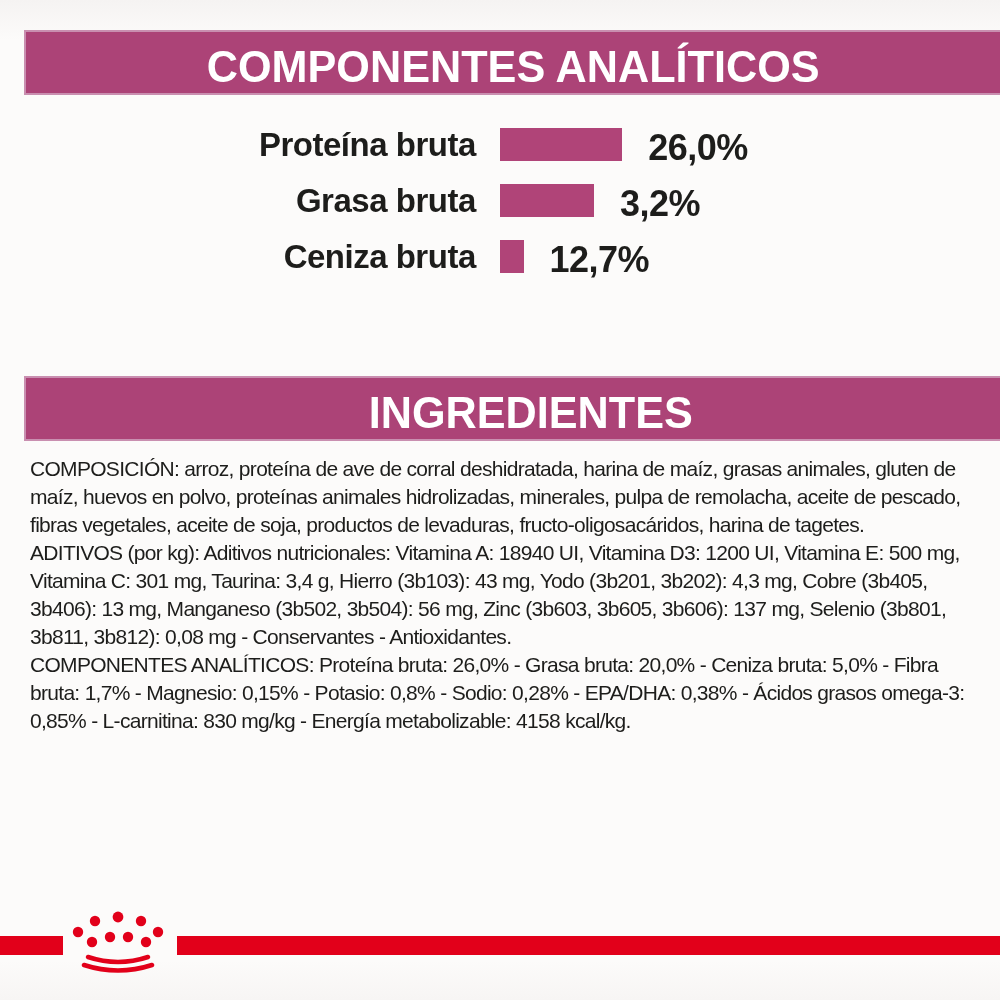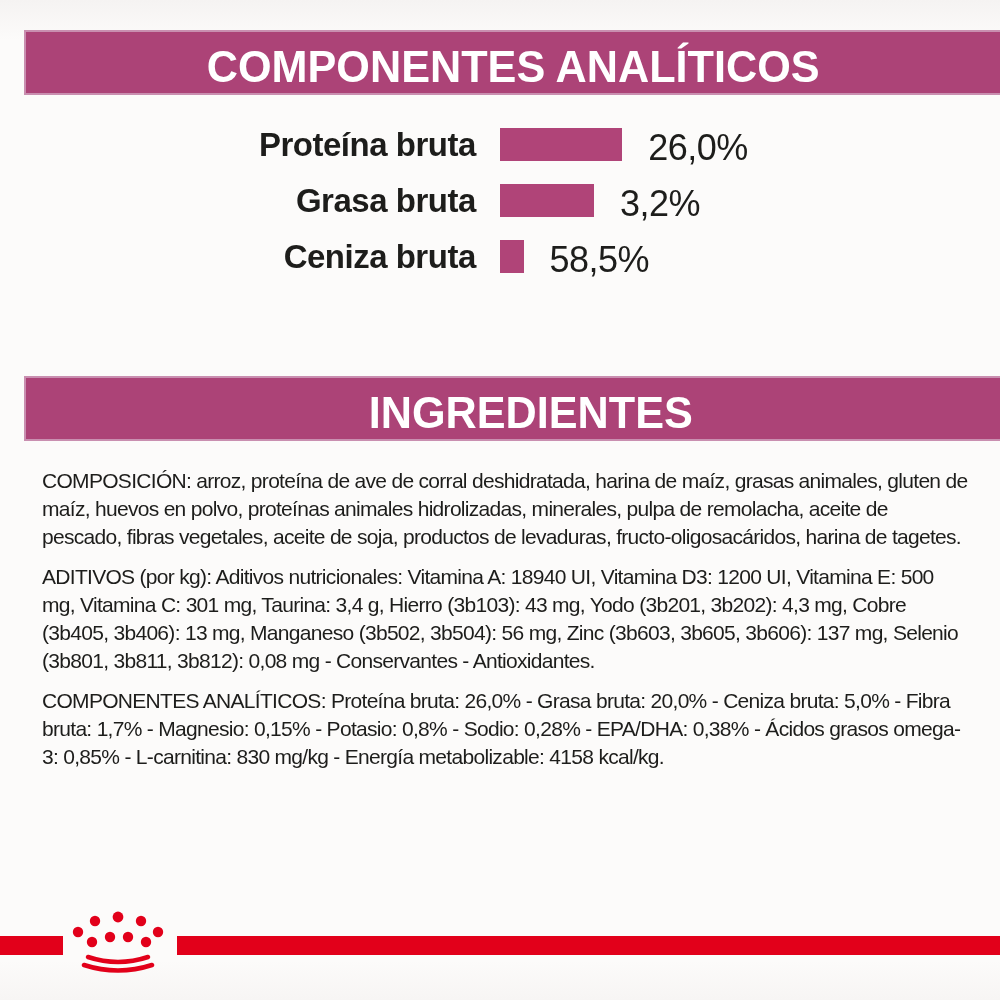--- a/index.html
+++ b/index.html
@@ -59,39 +59,39 @@
     transform-origin: right center;
     white-space: nowrap;
   }
   .chart-bar {
     height: 33px;
     background: var(--bar-fill, #b04478);
     flex: 0 0 auto;
   }
   .chart-value {
     margin-left: 26px;
-    font-weight: normal;
+    font-weight: bold;
     font-size: 36px;
     letter-spacing: -0.5px;
     color: var(--text, #1d1d1b);
     white-space: nowrap;
     margin-top: 8px;
   }
 
   .ingredients-text {
     position: absolute;
     top: 455px;
     left: 30px;
     width: 950px;
     font-size: 21px;
     line-height: 28px;
     letter-spacing: -0.7px;
     color: var(--text, #1d1d1b);
   }
-  .ingredients-text p { margin: 12px; }
+  .ingredients-text p { margin: 0; }
 
   .footer-rule {
     position: absolute;
     top: 936px;
     height: 19px;
     background: var(--brand-red, #e2001a);
   }
   .footer-rule-left  { left: 0;   width: 63px;  }
   .footer-rule-right { left: 177px; width: 823px; }
   .crown {
@@ -118,21 +118,21 @@
         <span class="chart-value">26,0%</span>
       </div>
       <div class="chart-row">
         <span class="chart-label">Grasa bruta</span>
         <span class="chart-bar" style="width: 94px;"></span>
         <span class="chart-value">3,2%</span>
       </div>
       <div class="chart-row">
         <span class="chart-label">Ceniza bruta</span>
         <span class="chart-bar" style="width: 23.5px;"></span>
-        <span class="chart-value">58,5%</span>
+        <span class="chart-value">12,7%</span>
       </div>
     </div>
 
   <div class="banner banner-ingredients">
     <span class="banner-title">INGREDIENTES</span>
   </div>
 
   <div class="ingredients-text">
     <p>COMPOSICIÓN: arroz, proteína de ave de corral deshidratada, harina de maíz, grasas animales, gluten de maíz, huevos en polvo, proteínas animales hidrolizadas, minerales, pulpa de remolacha, aceite de pescado, fibras vegetales, aceite de soja, productos de levaduras, fructo-oligosacáridos, harina de tagetes.</p>
     <p>ADITIVOS (por kg): Aditivos nutricionales: Vitamina A: 18940 UI, Vitamina D3: 1200 UI, Vitamina E: 500 mg, Vitamina C: 301 mg, Taurina: 3,4 g, Hierro (3b103): 43 mg, Yodo (3b201, 3b202): 4,3 mg, Cobre (3b405, 3b406): 13 mg, Manganeso (3b502, 3b504): 56 mg, Zinc (3b603, 3b605, 3b606): 137 mg, Selenio (3b801, 3b811, 3b812): 0,08 mg - Conservantes - Antioxidantes.</p>

